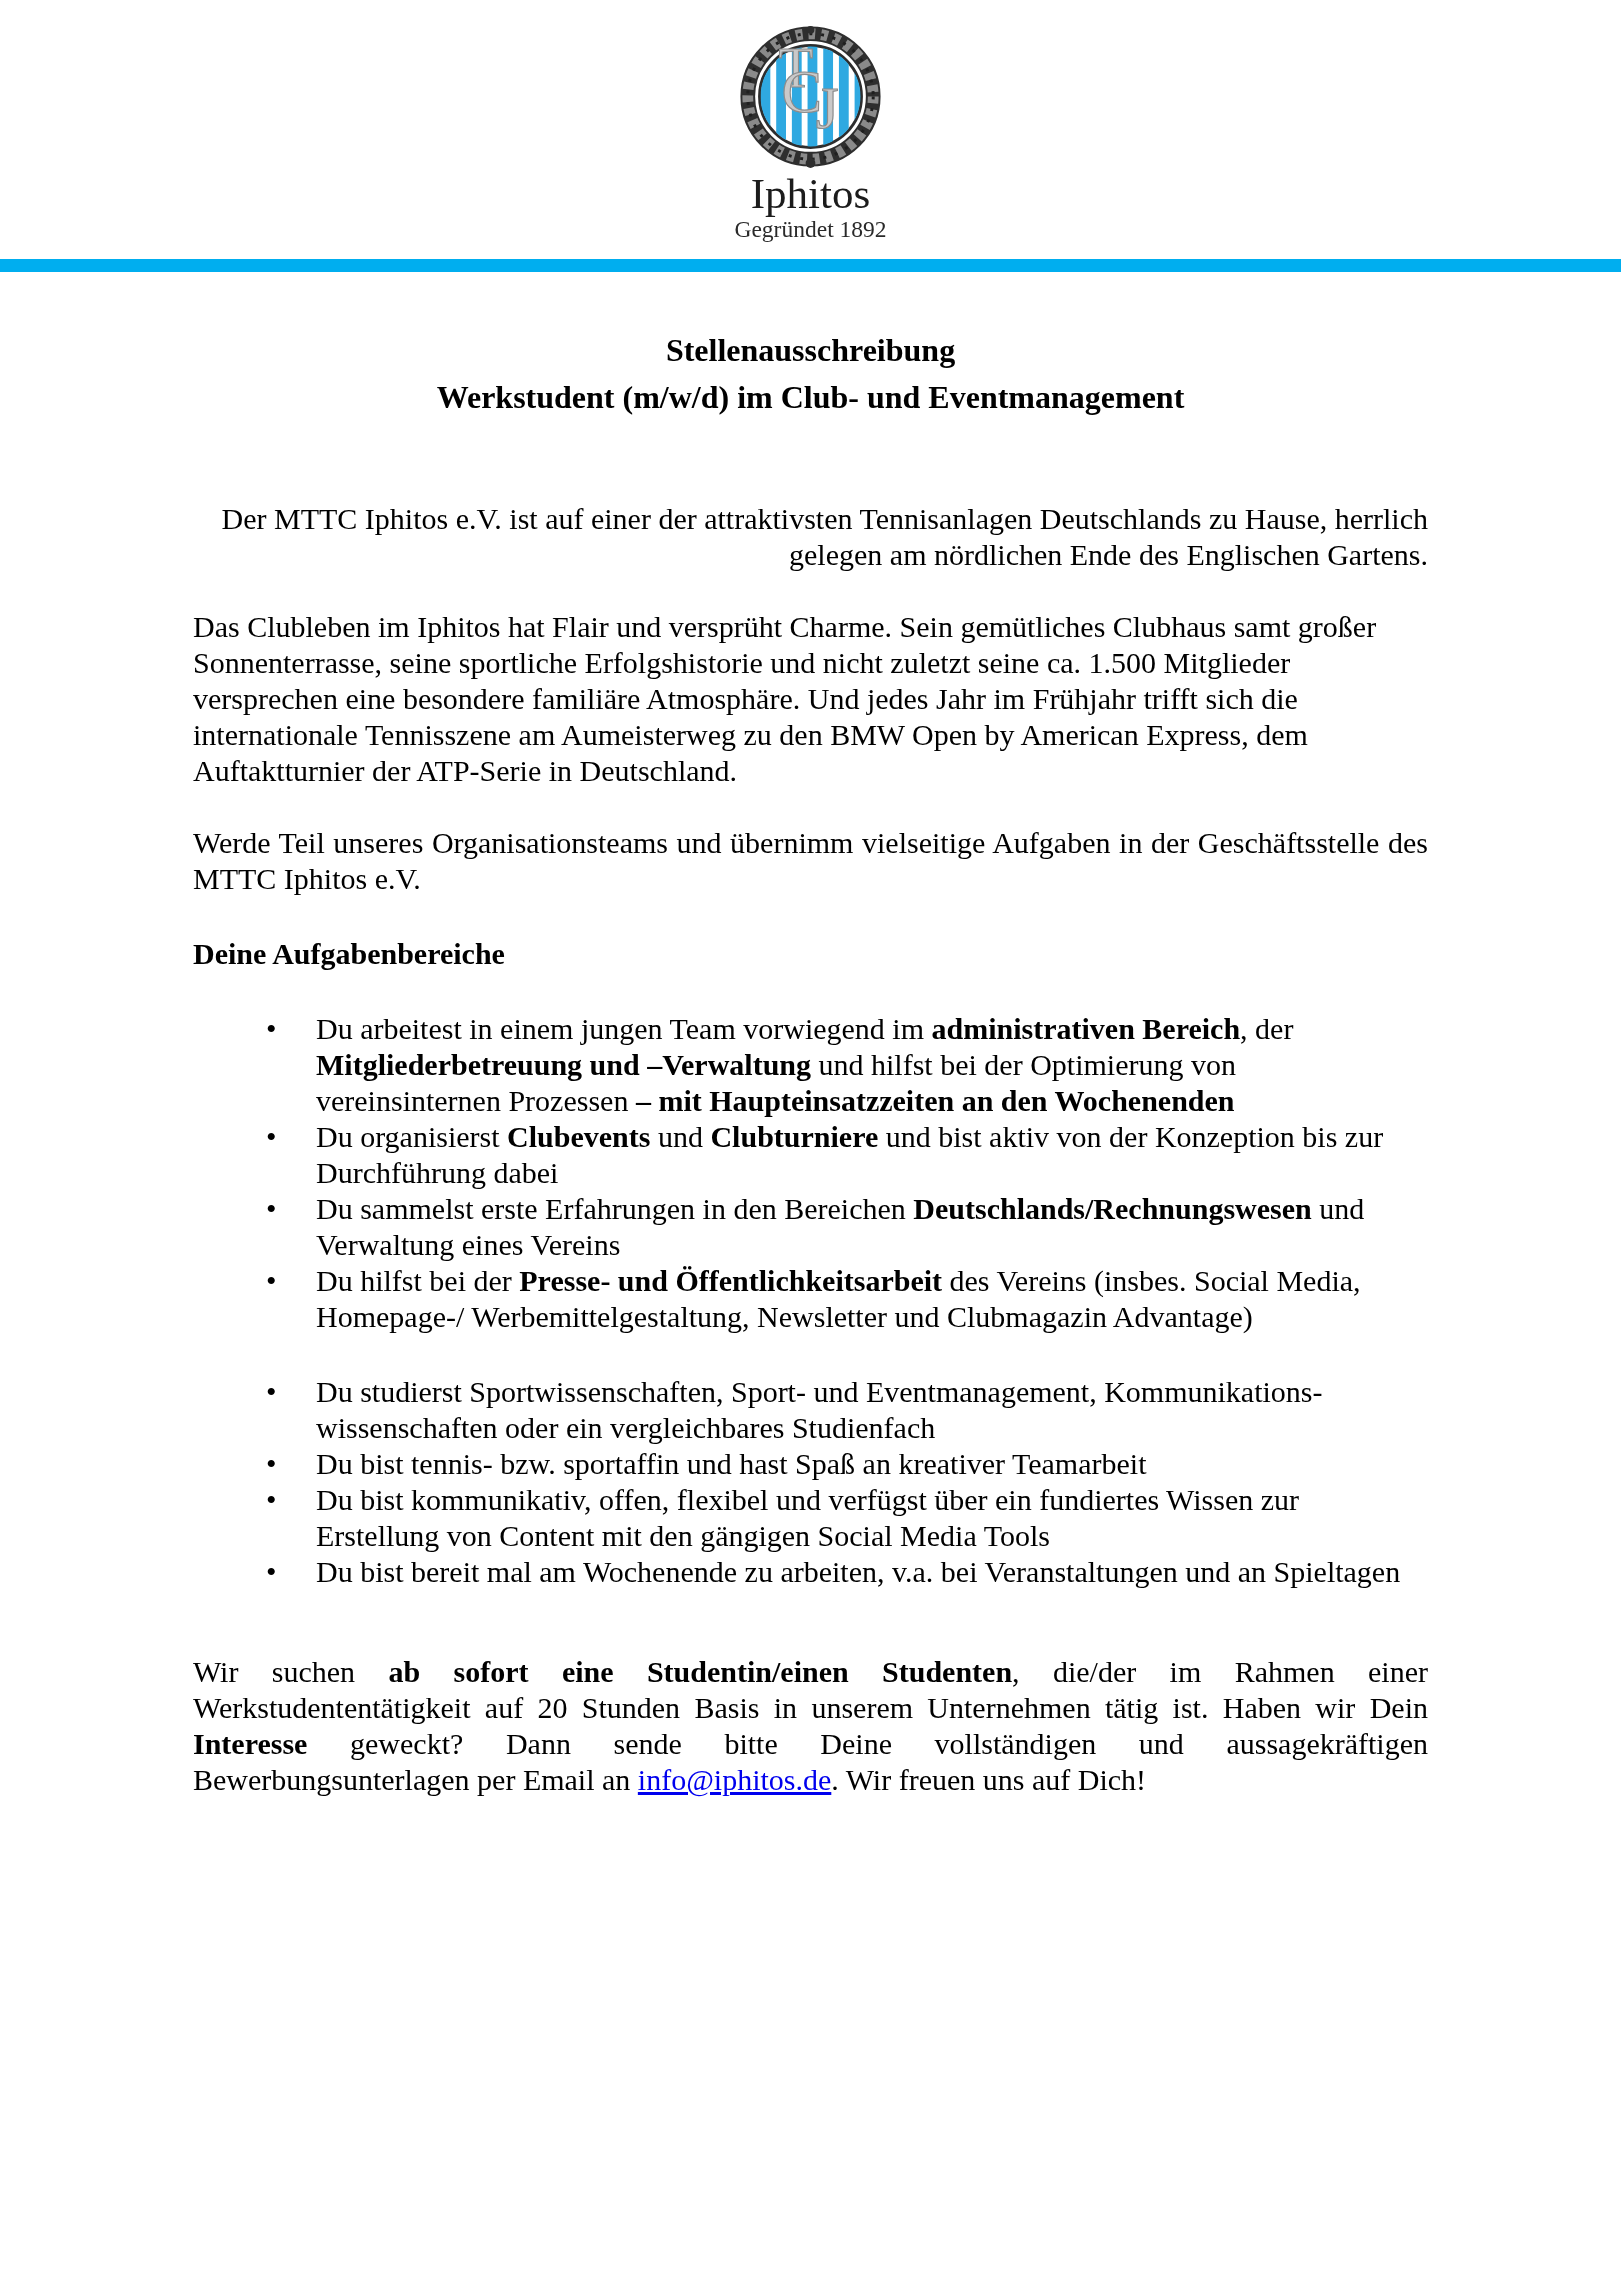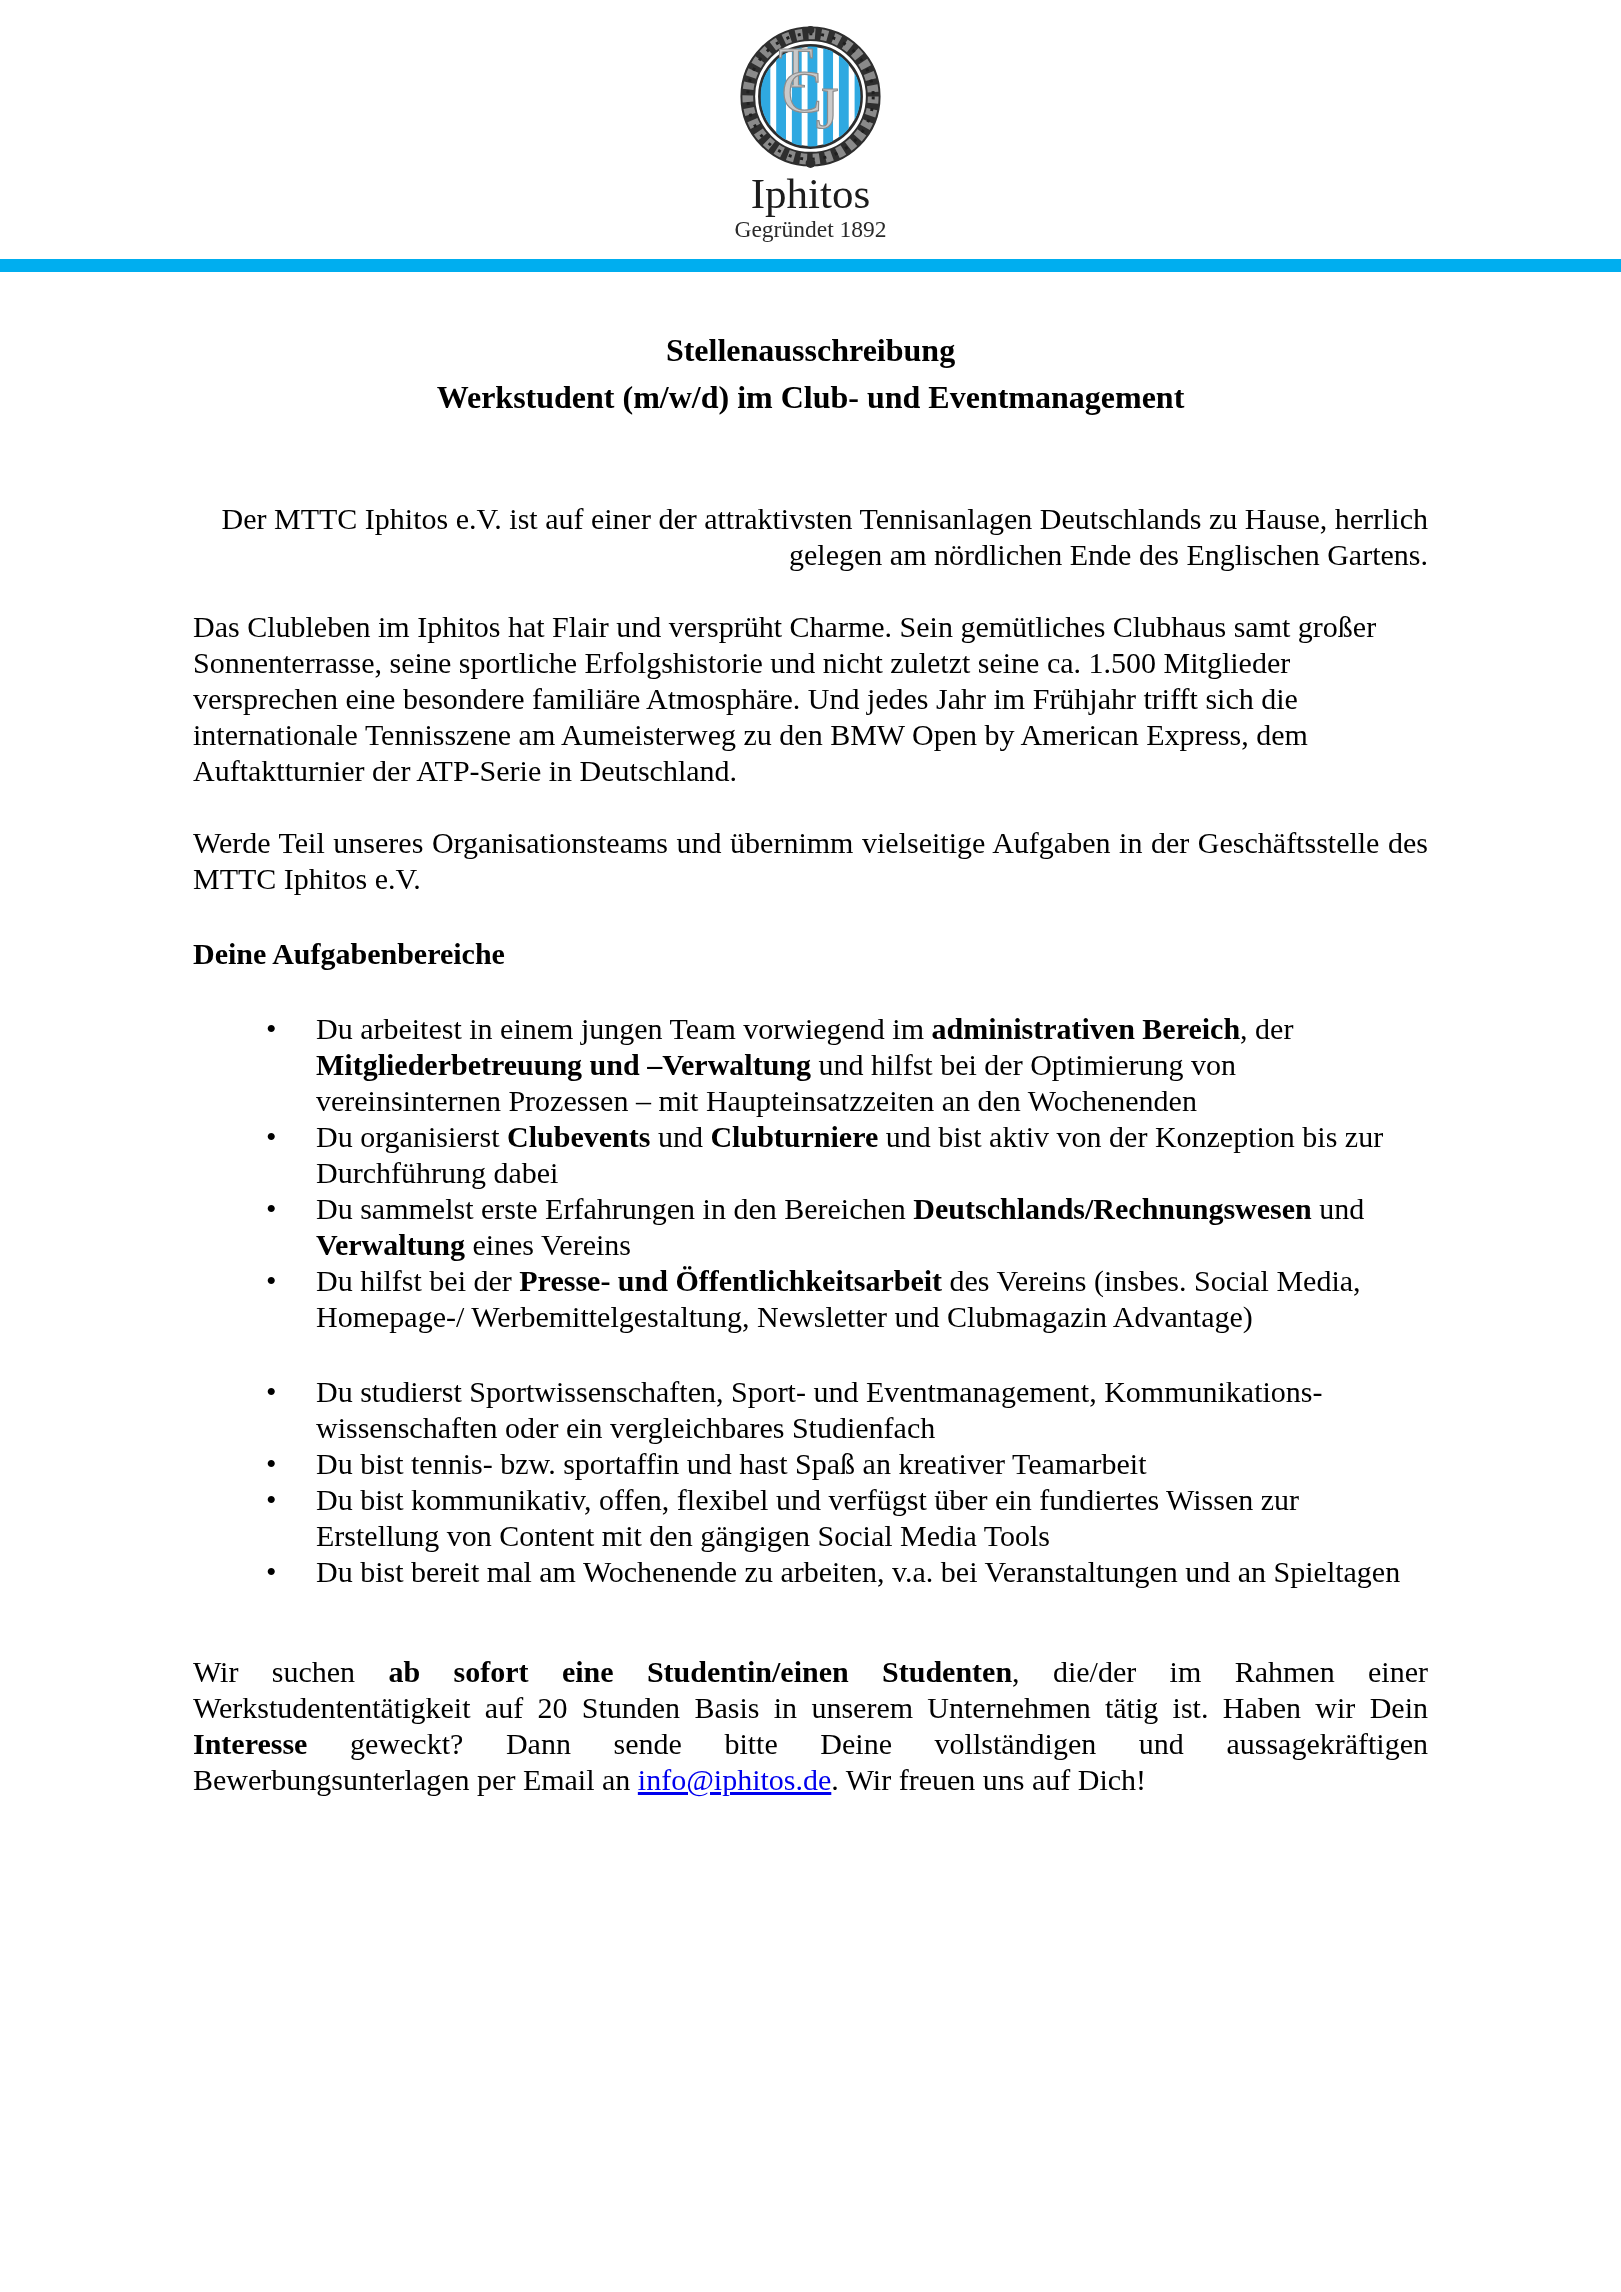--- a/index.html
+++ b/index.html
@@ -130,23 +130,23 @@
 
     <p class="first">Der MTTC Iphitos e.V. ist auf einer der attraktivsten Tennisanlagen Deutschlands zu Hause, herrlich gelegen am nördlichen Ende des Englischen Gartens.</p>
 
     <p>Das Clubleben im Iphitos hat Flair und versprüht Charme. Sein gemütliches Clubhaus samt großer Sonnenterrasse, seine sportliche Erfolgshistorie und nicht zuletzt seine ca. 1.500 Mitglieder versprechen eine besondere familiäre Atmosphäre. Und jedes Jahr im Frühjahr trifft sich die internationale Tennisszene am Aumeisterweg zu den BMW Open by American Express, dem Auftaktturnier der ATP-Serie in Deutschland.</p>
 
     <p class="justified">Werde Teil unseres Organisationsteams und übernimm vielseitige Aufgaben in der Geschäftsstelle des MTTC Iphitos e.V.</p>
 
     <div class="section-heading">Deine Aufgabenbereiche</div>
 
     <ul class="bullet-list">
-      <li><span>Du arbeitest in einem jungen Team vorwiegend im </span><span style="font-weight: bold;">administrativen Bereich</span><span>, der </span><span style="font-weight: bold;">Mitgliederbetreuung und –Verwaltung</span><span> und hilfst bei der Optimierung von vereinsinternen Prozessen </span><span style="font-weight: normal;">– mit Haupteinsatzzeiten an den Wochenenden</span></li>
+      <li><span>Du arbeitest in einem jungen Team vorwiegend im </span><span style="font-weight: bold;">administrativen Bereich</span><span>, der </span><span style="font-weight: bold;">Mitgliederbetreuung und –Verwaltung</span><span> und hilfst bei der Optimierung von vereinsinternen Prozessen </span><span style="font-weight: bold;">– mit Haupteinsatzzeiten an den Wochenenden</span></li>
       <li><span>Du organisierst </span><span style="font-weight: bold;">Clubevents</span><span> und </span><span style="font-weight: bold;">Clubturniere</span><span> und bist aktiv von der Konzeption bis zur Durchführung dabei</span></li>
-      <li><span>Du sammelst erste Erfahrungen in den Bereichen </span><span style="font-weight: bold;">Deutschlands/Rechnungswesen</span><span> und </span><span style="font-weight: bold;">Verwaltung</span><span> eines Vereins</span></li>
+      <li><span>Du sammelst erste Erfahrungen in den Bereichen </span><span style="font-weight: bold;">Deutschlands/Rechnungswesen</span><span> und </span><span style="font-weight: normal;">Verwaltung</span><span> eines Vereins</span></li>
       <li><span>Du hilfst bei der </span><span style="font-weight: bold;">Presse- und Öffentlichkeitsarbeit</span><span> des Vereins (insbes. Social Media, Homepage-/ Werbemittelgestaltung, Newsletter und Clubmagazin Advantage)</span></li>
     </ul>
 
 
     <ul class="bullet-list">
       <li><span>Du studierst Sportwissenschaften, Sport- und Eventmanagement, Kommunikations-wissenschaften oder ein vergleichbares Studienfach</span></li>
       <li><span>Du bist tennis- bzw. sportaffin und hast Spaß an kreativer Teamarbeit</span></li>
       <li><span>Du bist kommunikativ, offen, flexibel und verfügst über ein fundiertes Wissen zur Erstellung von Content mit den gängigen Social Media Tools</span></li>
       <li><span>Du bist bereit mal am Wochenende zu arbeiten, v.a. bei Veranstaltungen und an Spieltagen</span></li>
     </ul>

